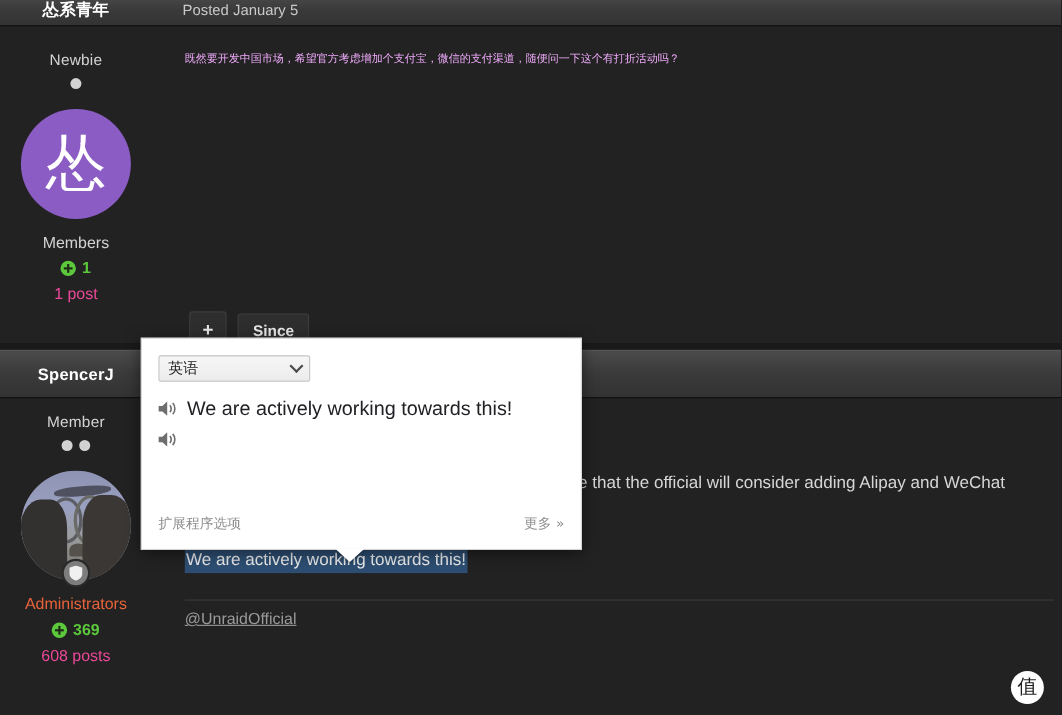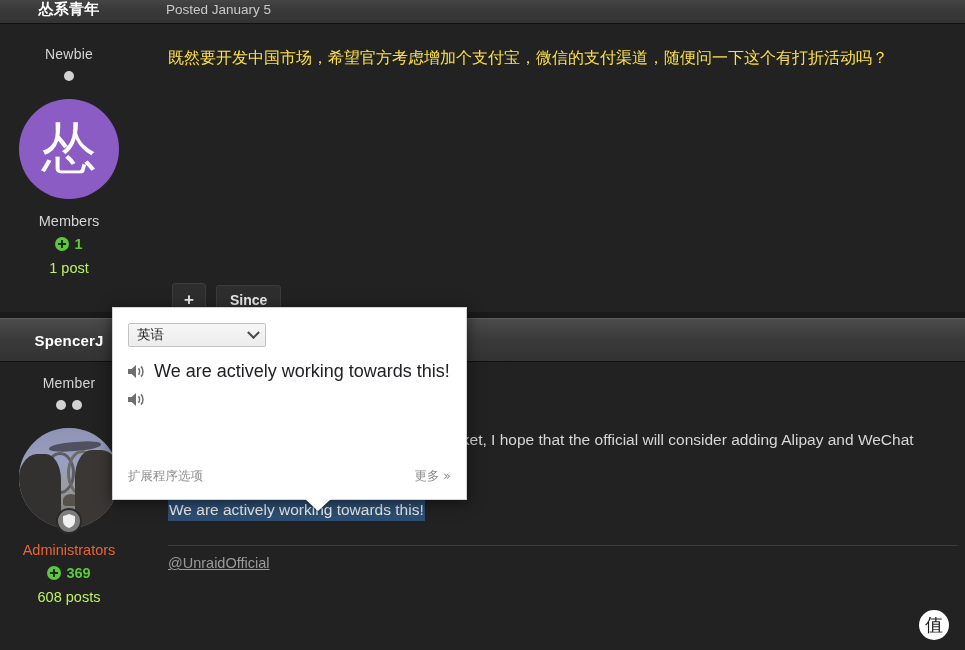--- a/index.html
+++ b/index.html
@@ -188,34 +188,34 @@
   .rep-icon::before { left: 3px; top: 6px; width: 8px; height: 2px; }
   .rep-icon::after  { left: 6px; top: 3px; width: 2px; height: 8px; }
   .rep-count {
     color: #5cc93c;
     font-size: 14.5px;
     font-weight: bold;
   }
   .post-count {
     margin-top: 8px;
     font-size: 14.5px;
-    color: #bef264;
+    color: #ec4899;
   }
 
   
   .post-body {
     position: absolute;
     left: 168px;
   }
   .post-body.b1 { top: 46px; width: 790px; }
   .post-body.b2 { top: 430px; width: 790px; }
 
   .post-text-cn {
-    color: #fde047;
-    font-size: 16px;
+    color: #f0abfc;
+    font-size: 10px;
     line-height: 1.5;
     font-family: "DejaVu Sans", sans-serif;
     white-space: nowrap;
   }
   .post-text-en {
     color: #d6d6d6;
     font-size: 15.5px;
     line-height: 1.35;
     white-space: nowrap;
   }
@@ -271,23 +271,23 @@
   }
   .btn-plus {
     padding: 6px 11px;
     font-size: 17px;
     font-weight: bold;
   }
 
   
   .popup {
     position: absolute;
-    left: 112px;
+    left: 128px;
     top: 307px;
-    width: 355px;
+    width: 401px;
     height: 193px;
     background: #ffffff;
     border: 1px solid #d4d4d4;
     box-shadow: 0 3px 14px rgba(0,0,0,0.55);
     z-index: 40;
     padding: 15px 15px 0 15px;
     text-align: right;
   }
   .popup-tail {
     position: absolute;

